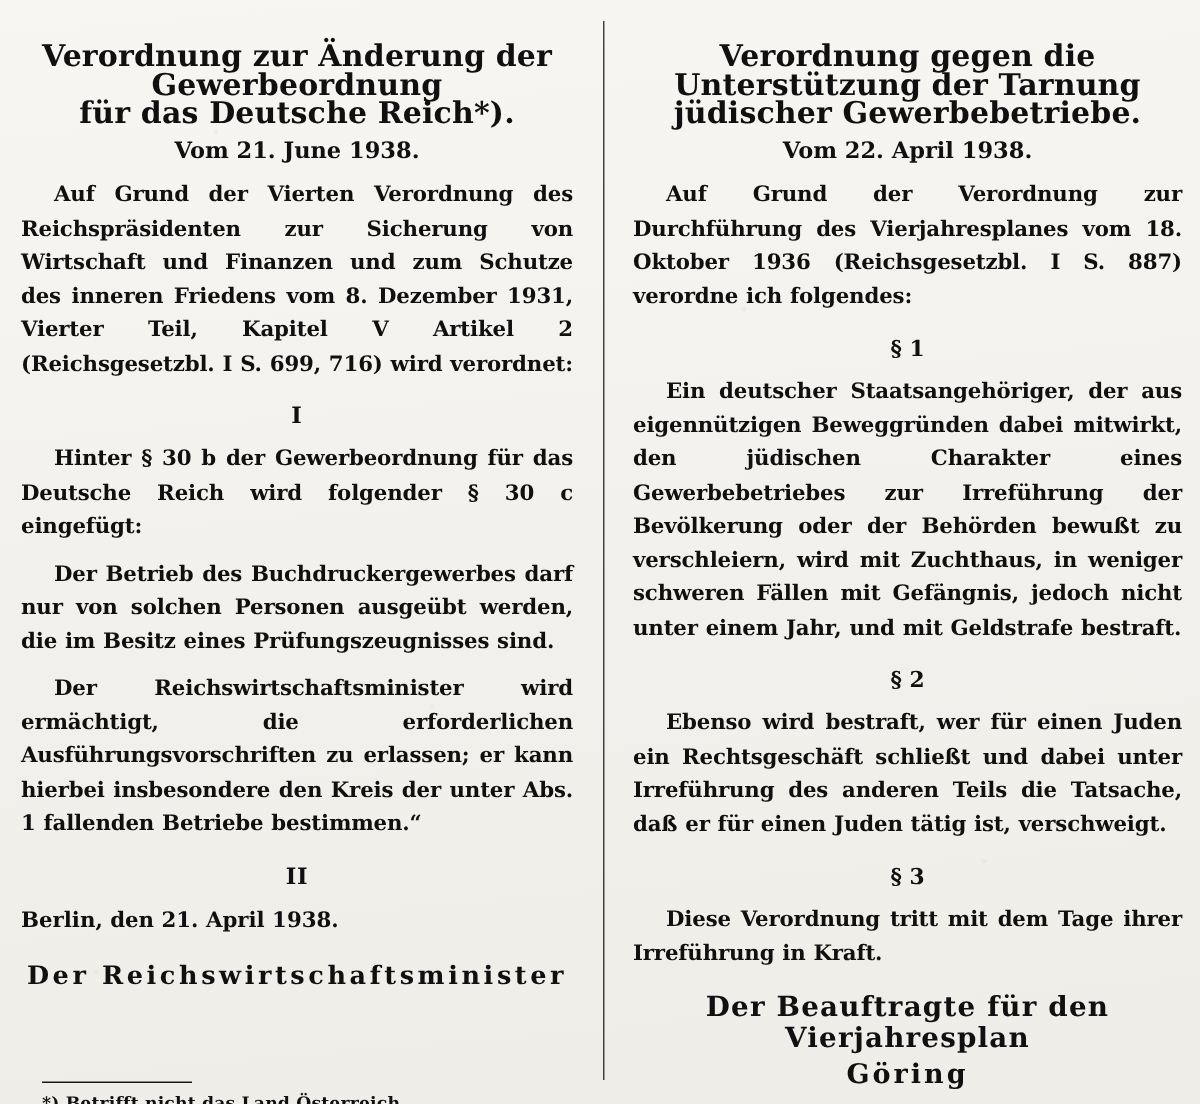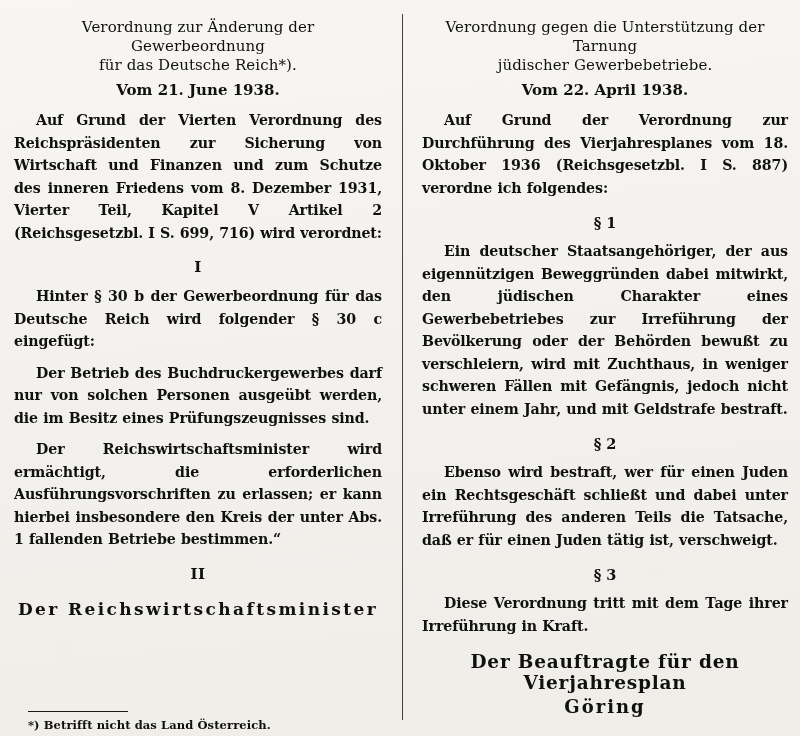--- a/index.html
+++ b/index.html
@@ -51,25 +51,25 @@
     top: 14px;
     width: 1px;
     height: 706px;
     background: #2a2a28;
     opacity: 0.88;
   }
 
   .doc-title {
     text-align: center;
     font-family: "DejaVu Serif", serif;
-    font-weight: 400;
-    font-size: 15px;
+    font-weight: 700;
+    font-size: 20px;
     line-height: 19px;
     letter-spacing: 0.1px;
-    margin: 8px 0 0 0;
+    margin: 18px 0 0 0;
   }
 
   .doc-date {
     text-align: center;
     font-family: "DejaVu Serif", serif;
     font-weight: 700;
     font-size: 15px;
     line-height: 20px;
     margin: 5px 0 0 0;
   }
@@ -191,20 +191,21 @@
         <p class="body">Hinter § 30 b der Gewerbeordnung für das Deutsche Reich wird folgender § 30 c eingefügt:</p>
 
 
         <p class="body">Der Betrieb des Buchdruckergewerbes darf nur von solchen Personen ausgeübt werden, die im Besitz eines Prüfungszeugnisses sind.</p>
 
         <p class="body">Der Reichswirtschaftsminister wird ermächtigt, die erforderlichen Ausführungsvorschriften zu erlassen; er kann hierbei insbesondere den Kreis der unter Abs. 1 fallenden Betriebe bestimmen.“</p>
 
         <div class="roman-head">II</div>
 
 
+        <p class="line">Berlin, den 21. April 1938.</p>
 
         <div class="signature-main">Der Reichswirtschaftsminister</div>
 
         <div class="footnote-wrap">
           <div class="footnote-rule"></div>
           <p class="footnote-text">*) Betrifft nicht das Land Österreich.</p>
         </div>
 
       </div>
     </div>

